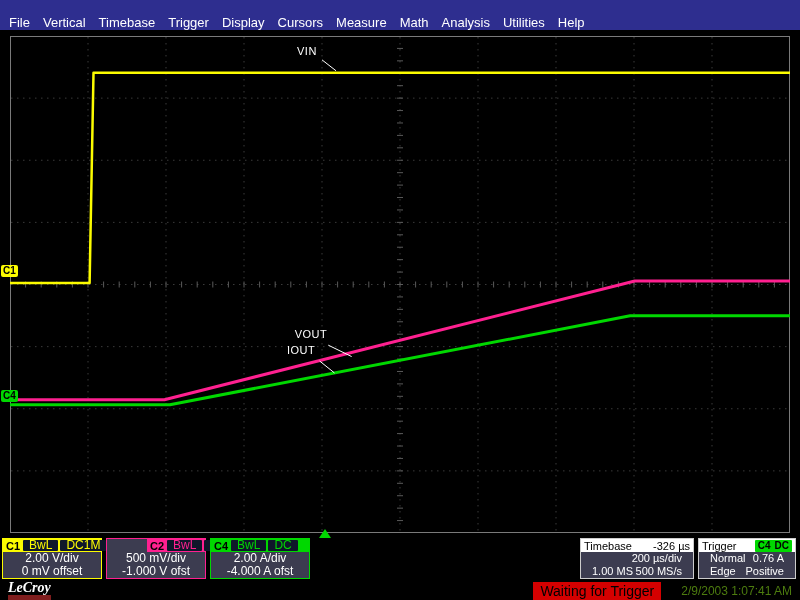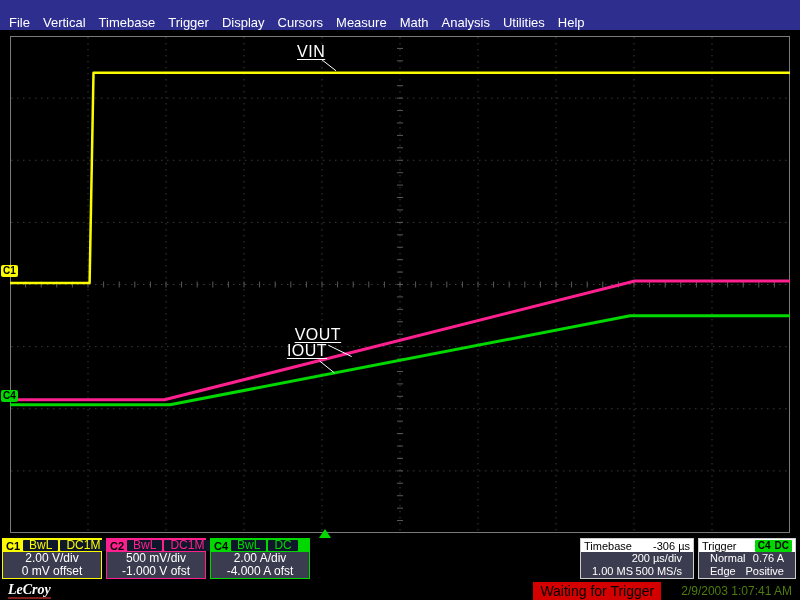--- a/index.html
+++ b/index.html
@@ -6,22 +6,22 @@
   html,body{width:800px;height:600px}
   body{background:#000;font-family:"Liberation Sans",sans-serif;position:relative;overflow:hidden}
 
   .menubar{position:absolute;left:0;top:0;width:800px;height:30px;background:#2e2e8f;
            display:flex;align-items:flex-end;padding-left:9px}
   .menu-item{color:#fff;font-size:13px;margin-right:13px;cursor:default;white-space:nowrap}
 
   #plot{position:absolute;left:10px;top:36px;width:780px;height:497px;background:#000}
   #scope-svg{position:absolute;left:0;top:0;display:block}
 
-  .trace-label{position:absolute;color:#fff;font-size:16px;line-height:11px;
-               text-decoration:underline;text-underline-offset:2px;letter-spacing:0.5px}
+  .trace-label{position:absolute;color:#fff;font-size:11px;line-height:11px;
+               text-underline-offset:2px;letter-spacing:0.5px}
   .ch-marker{position:absolute;left:-9px;transform:translateY(-50%);font-size:10px;font-weight:bold;
              color:#000;padding:0 2px;border-radius:2px;line-height:12px}
   .trig-marker{position:absolute;bottom:-5px;width:0;height:0;
                border-left:6px solid transparent;border-right:6px solid transparent;
                border-bottom:9px solid #00d800}
 
   .descriptors{position:absolute;left:0;top:538px;width:800px;height:42px}
   .panel{position:absolute;top:0;height:41px;border:1px solid #888;font-size:11px;background:#3c3c50}
   .ch-head{height:13px;display:flex;align-items:center;gap:2px;padding:0 2px}
   .ch-name{color:#000;font-weight:bold;font-size:11px;line-height:12px;padding:0 1px}
@@ -30,21 +30,21 @@
   .white-head{height:13px;background:#fff;color:#000;display:flex;justify-content:space-between;
               align-items:center;padding:0 3px;font-size:11px}
   .p-row{display:flex;justify-content:space-between;color:#fff;padding:0 11px;line-height:13px;
          font-size:11px;white-space:nowrap}
   .badge-green{color:#000;padding:0 3px;font-size:10px;font-weight:bold;border-radius:1px;
                display:flex;gap:4px;align-items:center;line-height:12px}
 
   .statusbar{position:absolute;left:0;top:581px;width:800px;height:19px;display:flex;
              align-items:center;padding:0 8px}
   .logo{font-family:"Liberation Serif",serif;font-style:italic;font-weight:bold;color:#fff;
-        font-size:14px;border-bottom:2px solid #7f1d1d;line-height:14px}
+        font-size:14px;border-bottom:6px solid #7f1d1d;line-height:14px}
   .status-warn{margin-left:auto;background:#d40000;color:#000;font-size:14px;padding:1px 7px;white-space:nowrap}
   .datetime{color:#4d7c0f;font-size:12px;margin-left:20px;white-space:nowrap}
 </style>
 </head>
 <body>
 
 <div>
 
   <div class="menubar" id="menubar">
       <div class="menu-item">File</div>
@@ -188,21 +188,21 @@
       <div class="ch-head" style="background: rgb(252, 252, 0);">
         <span class="ch-name">C1</span>
         <span class="ch-badge" style="color: rgb(252, 252, 0);">BwL</span>
         <span class="ch-badge" style="color: rgb(252, 252, 0);">DC1M</span>
       </div>
       <div class="ch-row">2.00 V/div</div>
       <div class="ch-row">0 mV offset</div>
     </div>
 
     <div class="panel" id="panel-c2" style="left: 106px; width: 100px; border-color: rgb(255, 32, 144);">
-      <div class="ch-head" style="background: rgb(255, 32, 144);">
+      <div class="ch-head" style="background: rgb(255, 32, 144); margin-left: 40px;">
         <span class="ch-name">C2</span>
         <span class="ch-badge" style="color: rgb(255, 32, 144);">BwL</span>
         <span class="ch-badge" style="color: rgb(255, 32, 144);">DC1M</span>
       </div>
       <div class="ch-row">500 mV/div</div>
       <div class="ch-row">-1.000 V ofst</div>
     </div>
 
     <div class="panel" id="panel-c4" style="left: 210px; width: 100px; border-color: rgb(0, 216, 0);">
       <div class="ch-head" style="background: rgb(0, 216, 0);">
@@ -210,21 +210,21 @@
         <span class="ch-badge" style="color: rgb(0, 216, 0);">BwL</span>
         <span class="ch-badge" style="color: rgb(0, 216, 0);">DC</span>
       </div>
       <div class="ch-row">2.00 A/div</div>
       <div class="ch-row">-4.000 A ofst</div>
     </div>
 
     <div class="panel" style="left:580px;width:114px;border-color:#ccc">
       <div class="white-head">
         <span>Timebase</span>
-        <span>-306 µs</span>
+        <span>-326 µs</span>
       </div>
       <div class="p-row">
         <span></span>
         <span>200 µs/div</span>
       </div>
       <div class="p-row">
         <span>1.00 MS</span>
         <span>500 MS/s</span>
       </div>
     </div>

